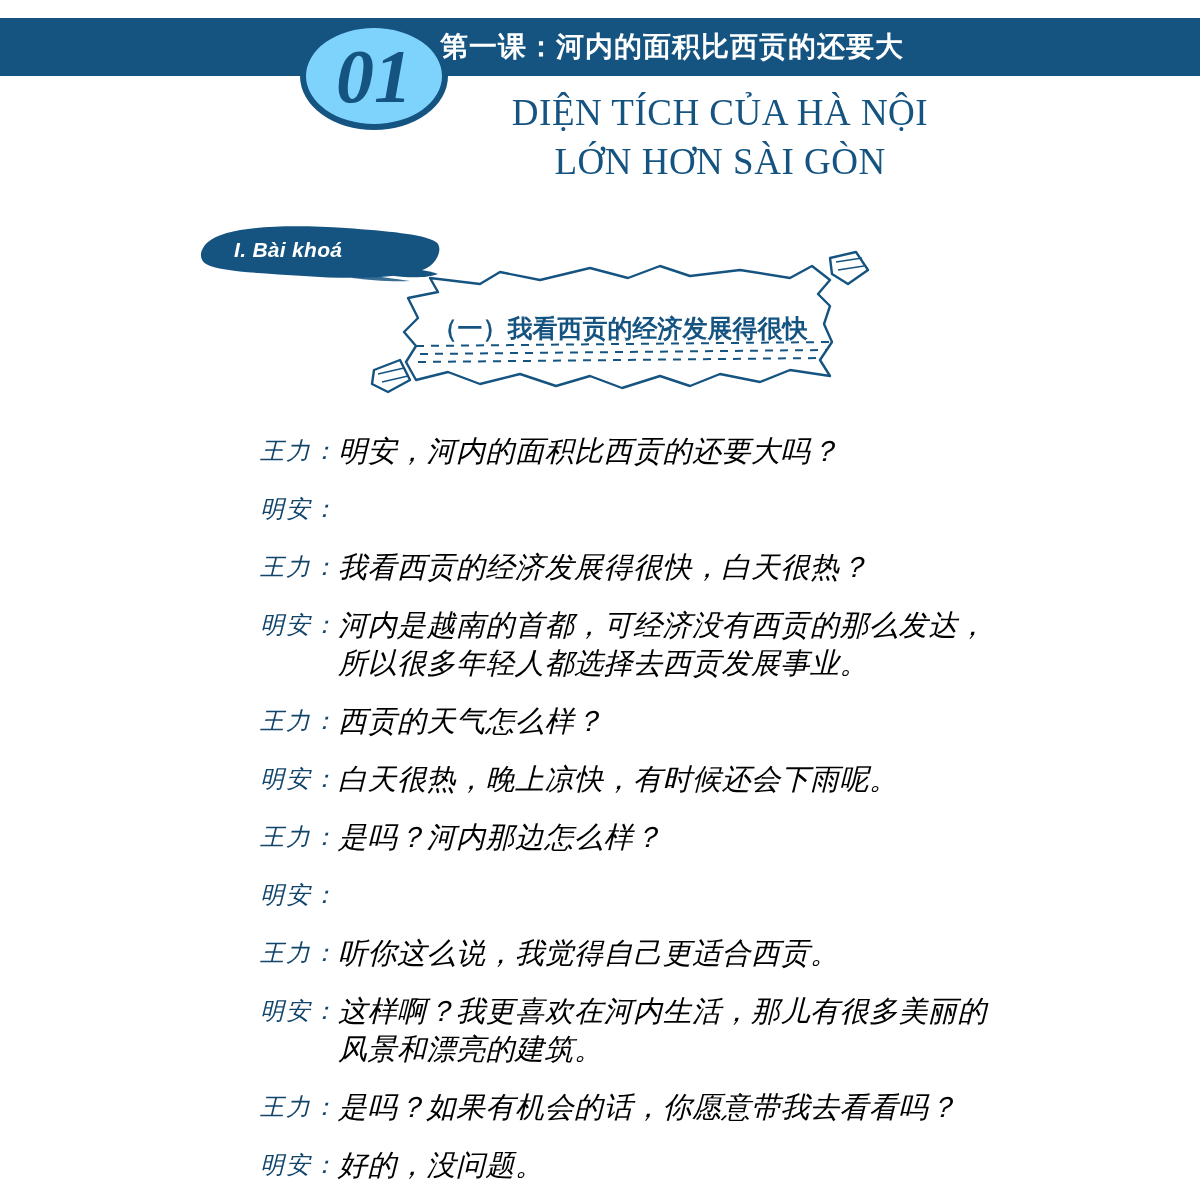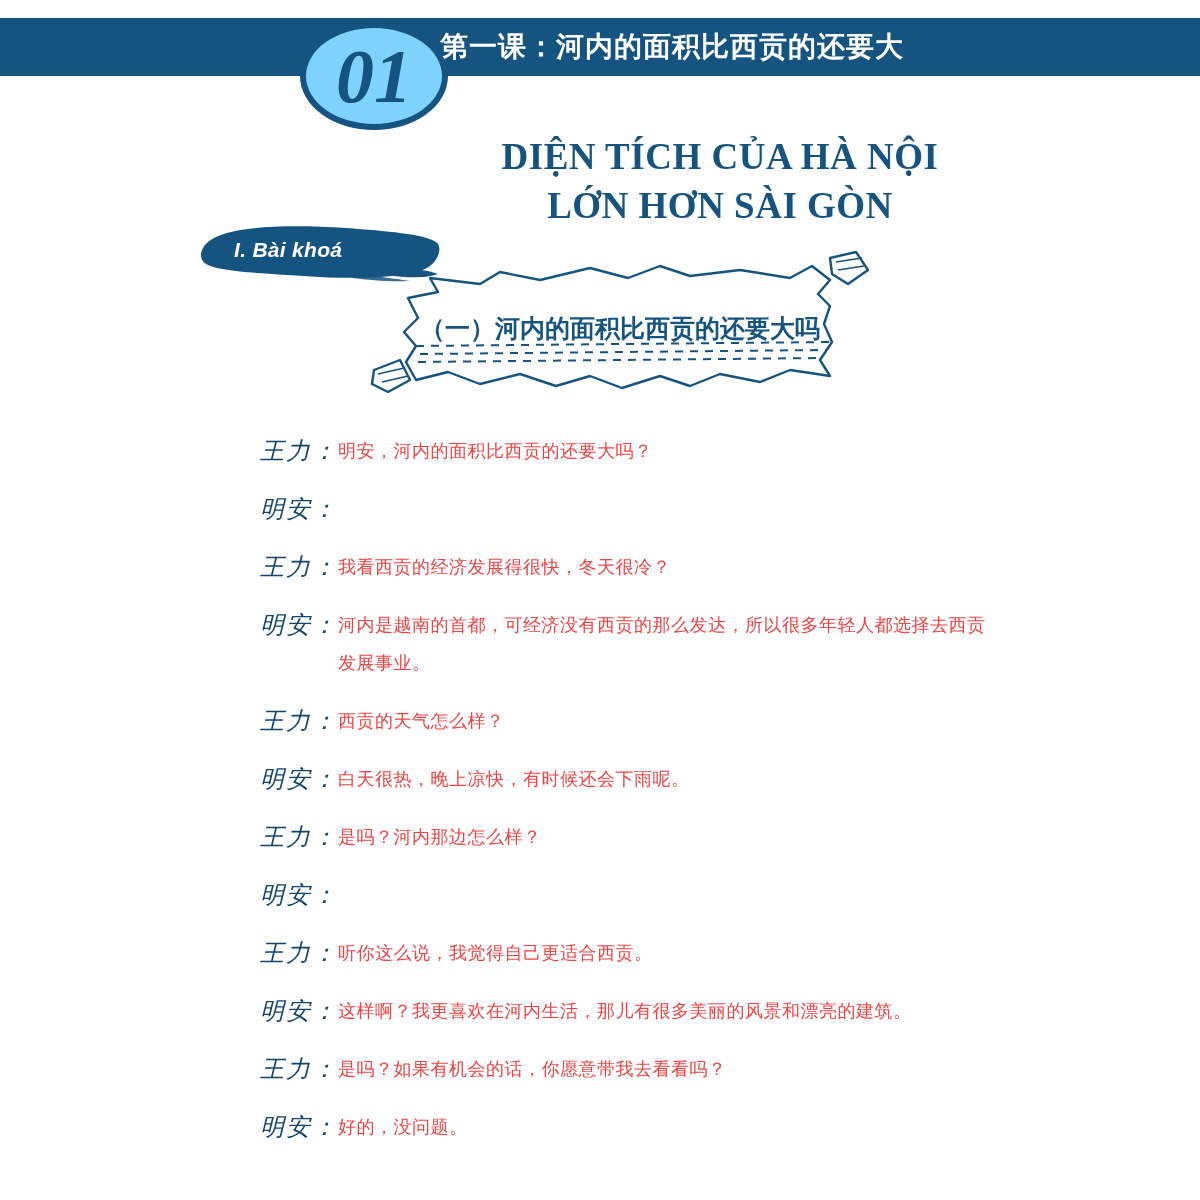--- a/index.html
+++ b/index.html
@@ -69,25 +69,24 @@
 
   
   .vn-title {
     position: absolute;
     left: 300px;
     top: 88px;
     width: 840px;
     text-align: center;
     color: #155481;
     font-family: "Liberation Serif", serif;
-    font-weight: bold;
+    font-weight: normal;
     font-size: 37px;
     line-height: 49px;
     letter-spacing: 0.5px;
-    margin-top: 44px;
   }
 
   
   .brush {
     position: absolute;
     left: 196px;
     top: 222px;
     width: 248px;
     height: 60px;
   }
@@ -149,24 +148,25 @@
     font-family: "Liberation Serif", serif;
     font-size: 24px;
     line-height: 38px;
     font-style: italic;
     letter-spacing: 2px;
     white-space: nowrap;
   }
   .utterance {
     flex: 0 0 660px;
     width: 660px;
-    color: #ef4444;
-    font-family: "Liberation Serif", serif;
-    font-size: 18px;
+    color: #000000;
+    font-family: "Liberation Serif", serif;
+    font-size: 29px;
     line-height: 38px;
+    font-style: italic;
     letter-spacing: 0.5px;
   }
 </style>
 </head>
 <body>
 
 <div class="page">
 
   <div class="header-band"></div>
 
@@ -198,34 +198,34 @@
         <path d="M60,104 L466,100" stroke-dasharray="8 7" stroke-width="2"></path>
         <path d="M58,112 L462,108" stroke-dasharray="8 7" stroke-width="2"></path>
         <path d="M470,8 L496,2 L508,20 L488,34 L472,24 Z"></path>
         <path d="M476,12 L502,8" stroke-width="1.6"></path>
         <path d="M478,20 L504,16" stroke-width="1.6"></path>
         <path d="M14,120 L40,110 L50,130 L28,142 L12,134 Z"></path>
         <path d="M18,124 L44,118" stroke-width="1.6"></path>
         <path d="M22,132 L48,126" stroke-width="1.6"></path>
       </g>
     </svg>
-    <div class="torn-label">（一）河内的面积比西贡的还要大吗</div>
+    <div class="torn-label">（一）我看西贡的经济发展得很快</div>
   </div>
 
   <div class="dialogue">
     <div class="line">
       <div class="speaker">王力：</div>
       <div class="utterance">明安，河内的面积比西贡的还要大吗？</div>
     </div>
     <div class="line">
       <div class="speaker">明安：</div>
     </div>
     <div class="line">
       <div class="speaker">王力：</div>
-      <div class="utterance">我看西贡的经济发展得很快，冬天很冷？</div>
+      <div class="utterance">我看西贡的经济发展得很快，白天很热？</div>
     </div>
     <div class="line">
       <div class="speaker">明安：</div>
       <div class="utterance">河内是越南的首都，可经济没有西贡的那么发达，所以很多年轻人都选择去西贡发展事业。</div>
     </div>
     <div class="line">
       <div class="speaker">王力：</div>
       <div class="utterance">西贡的天气怎么样？</div>
     </div>
     <div class="line">

